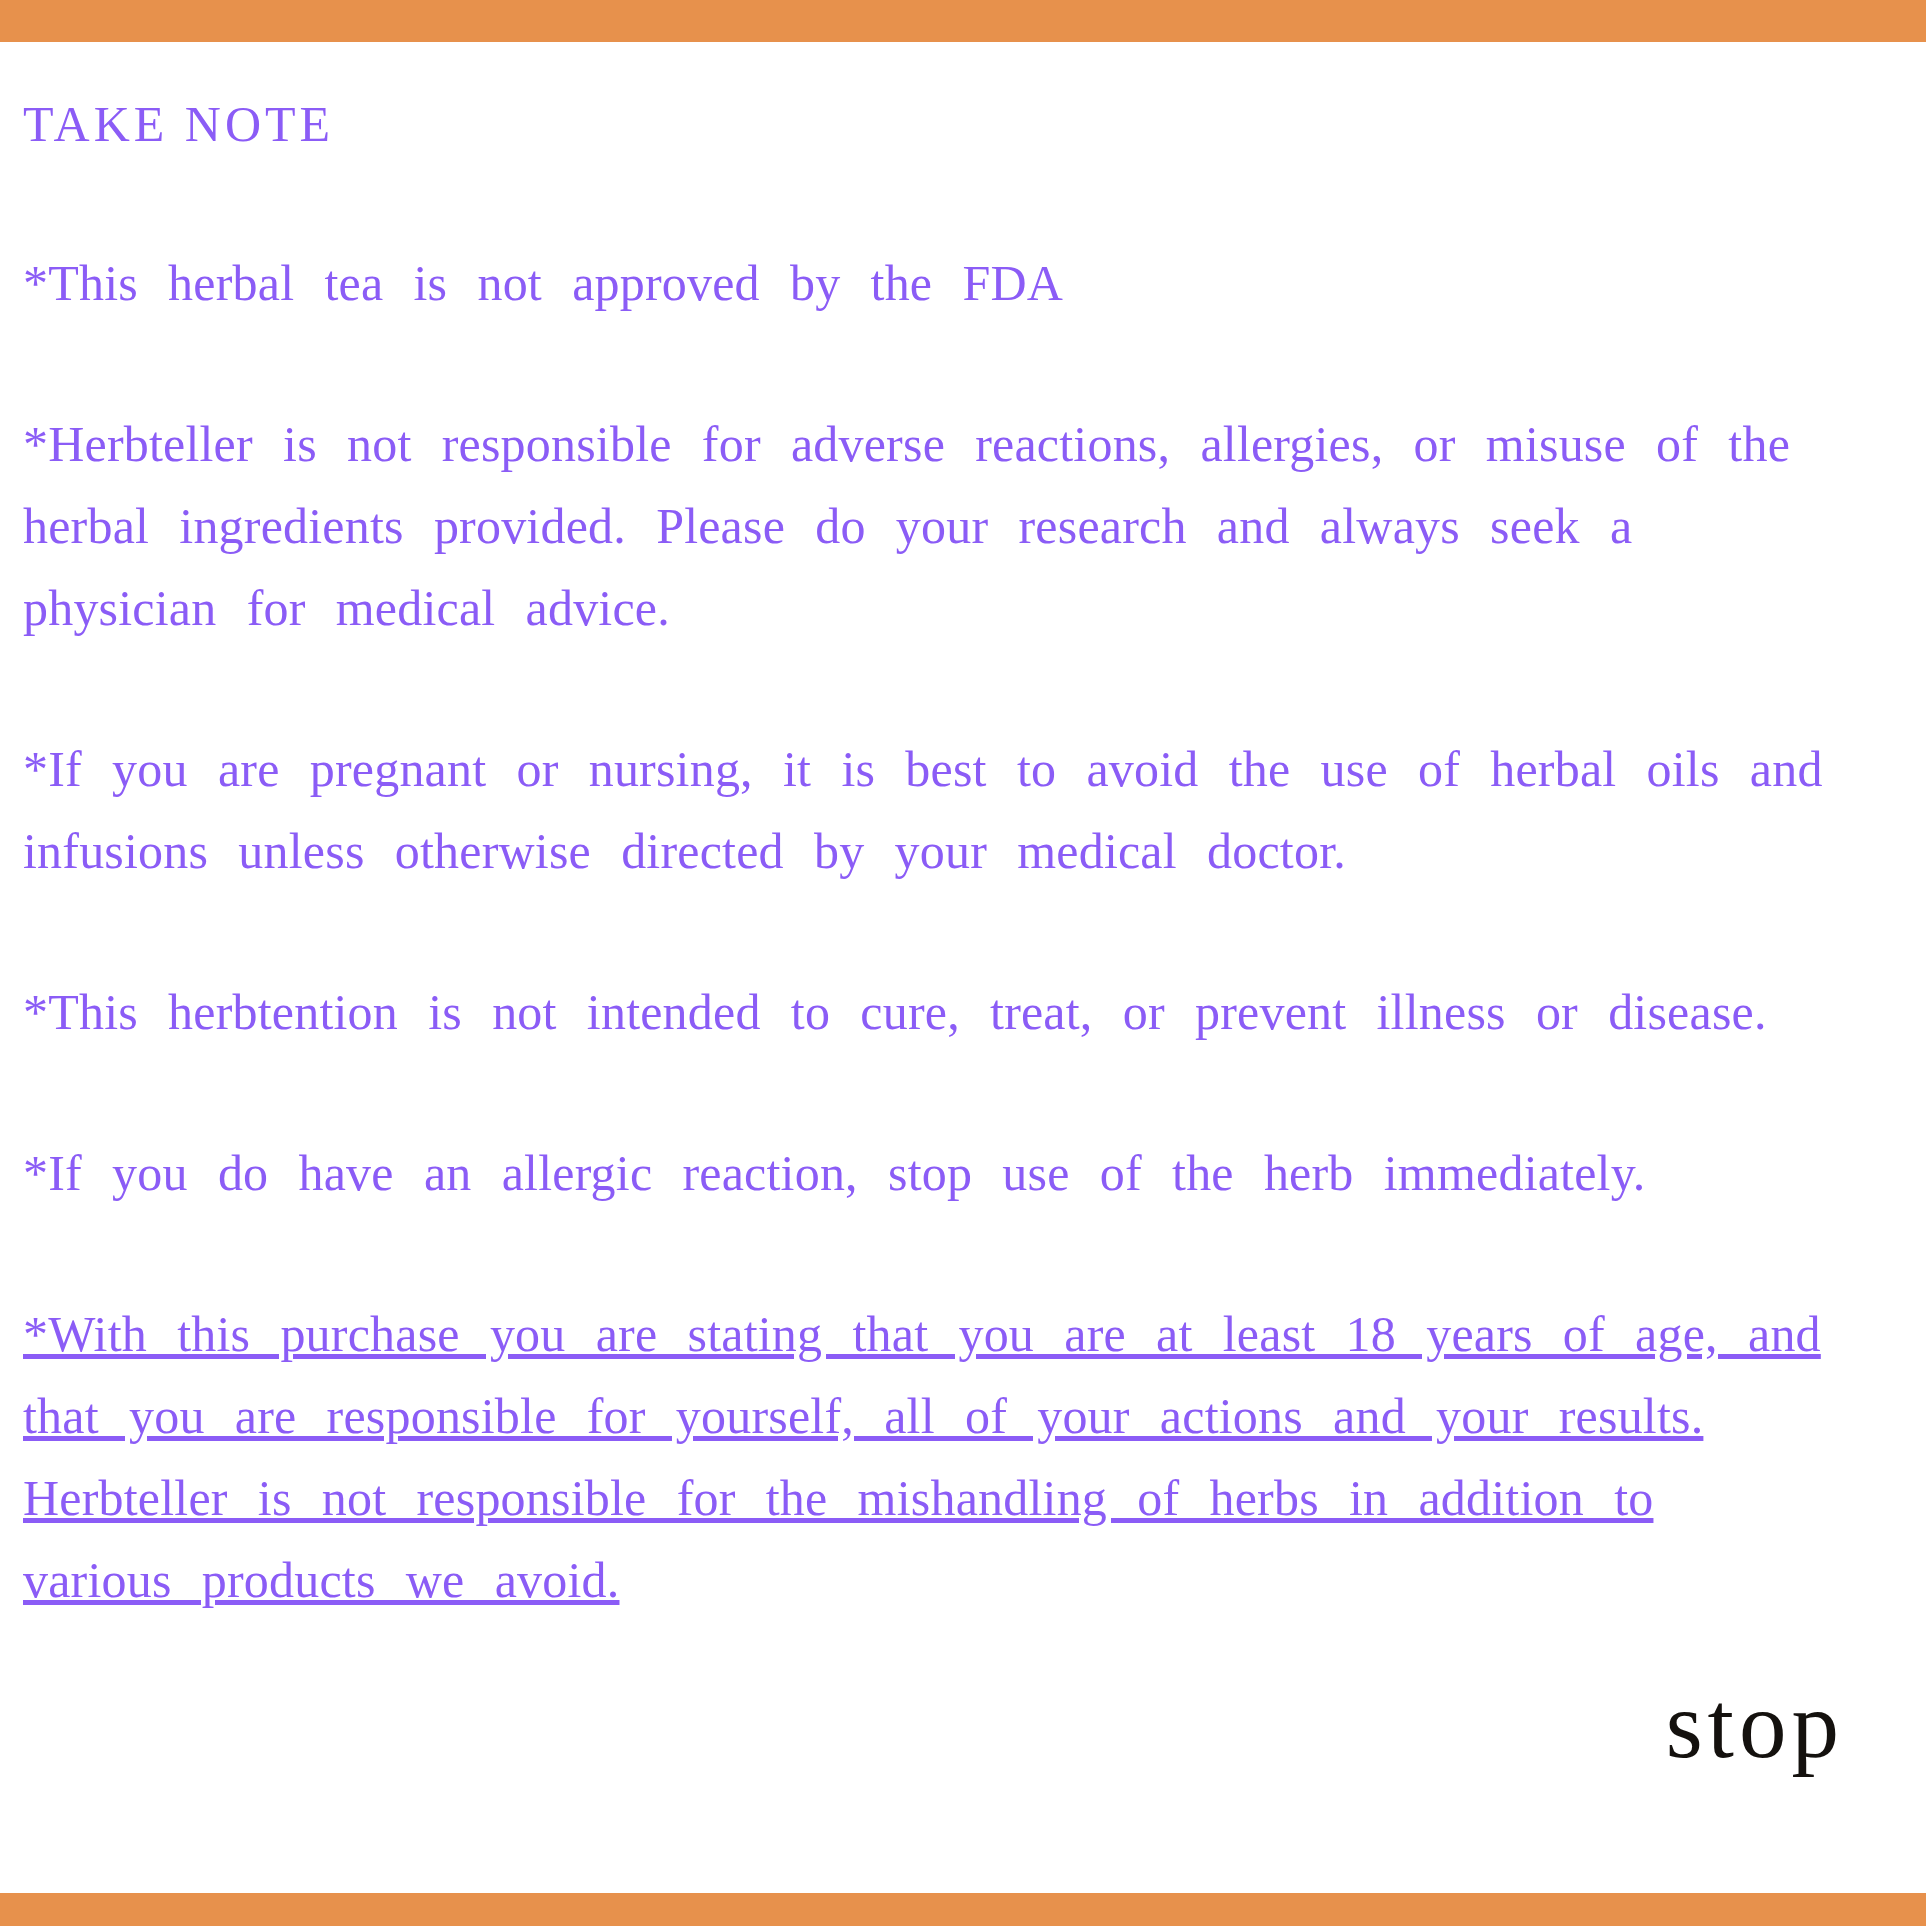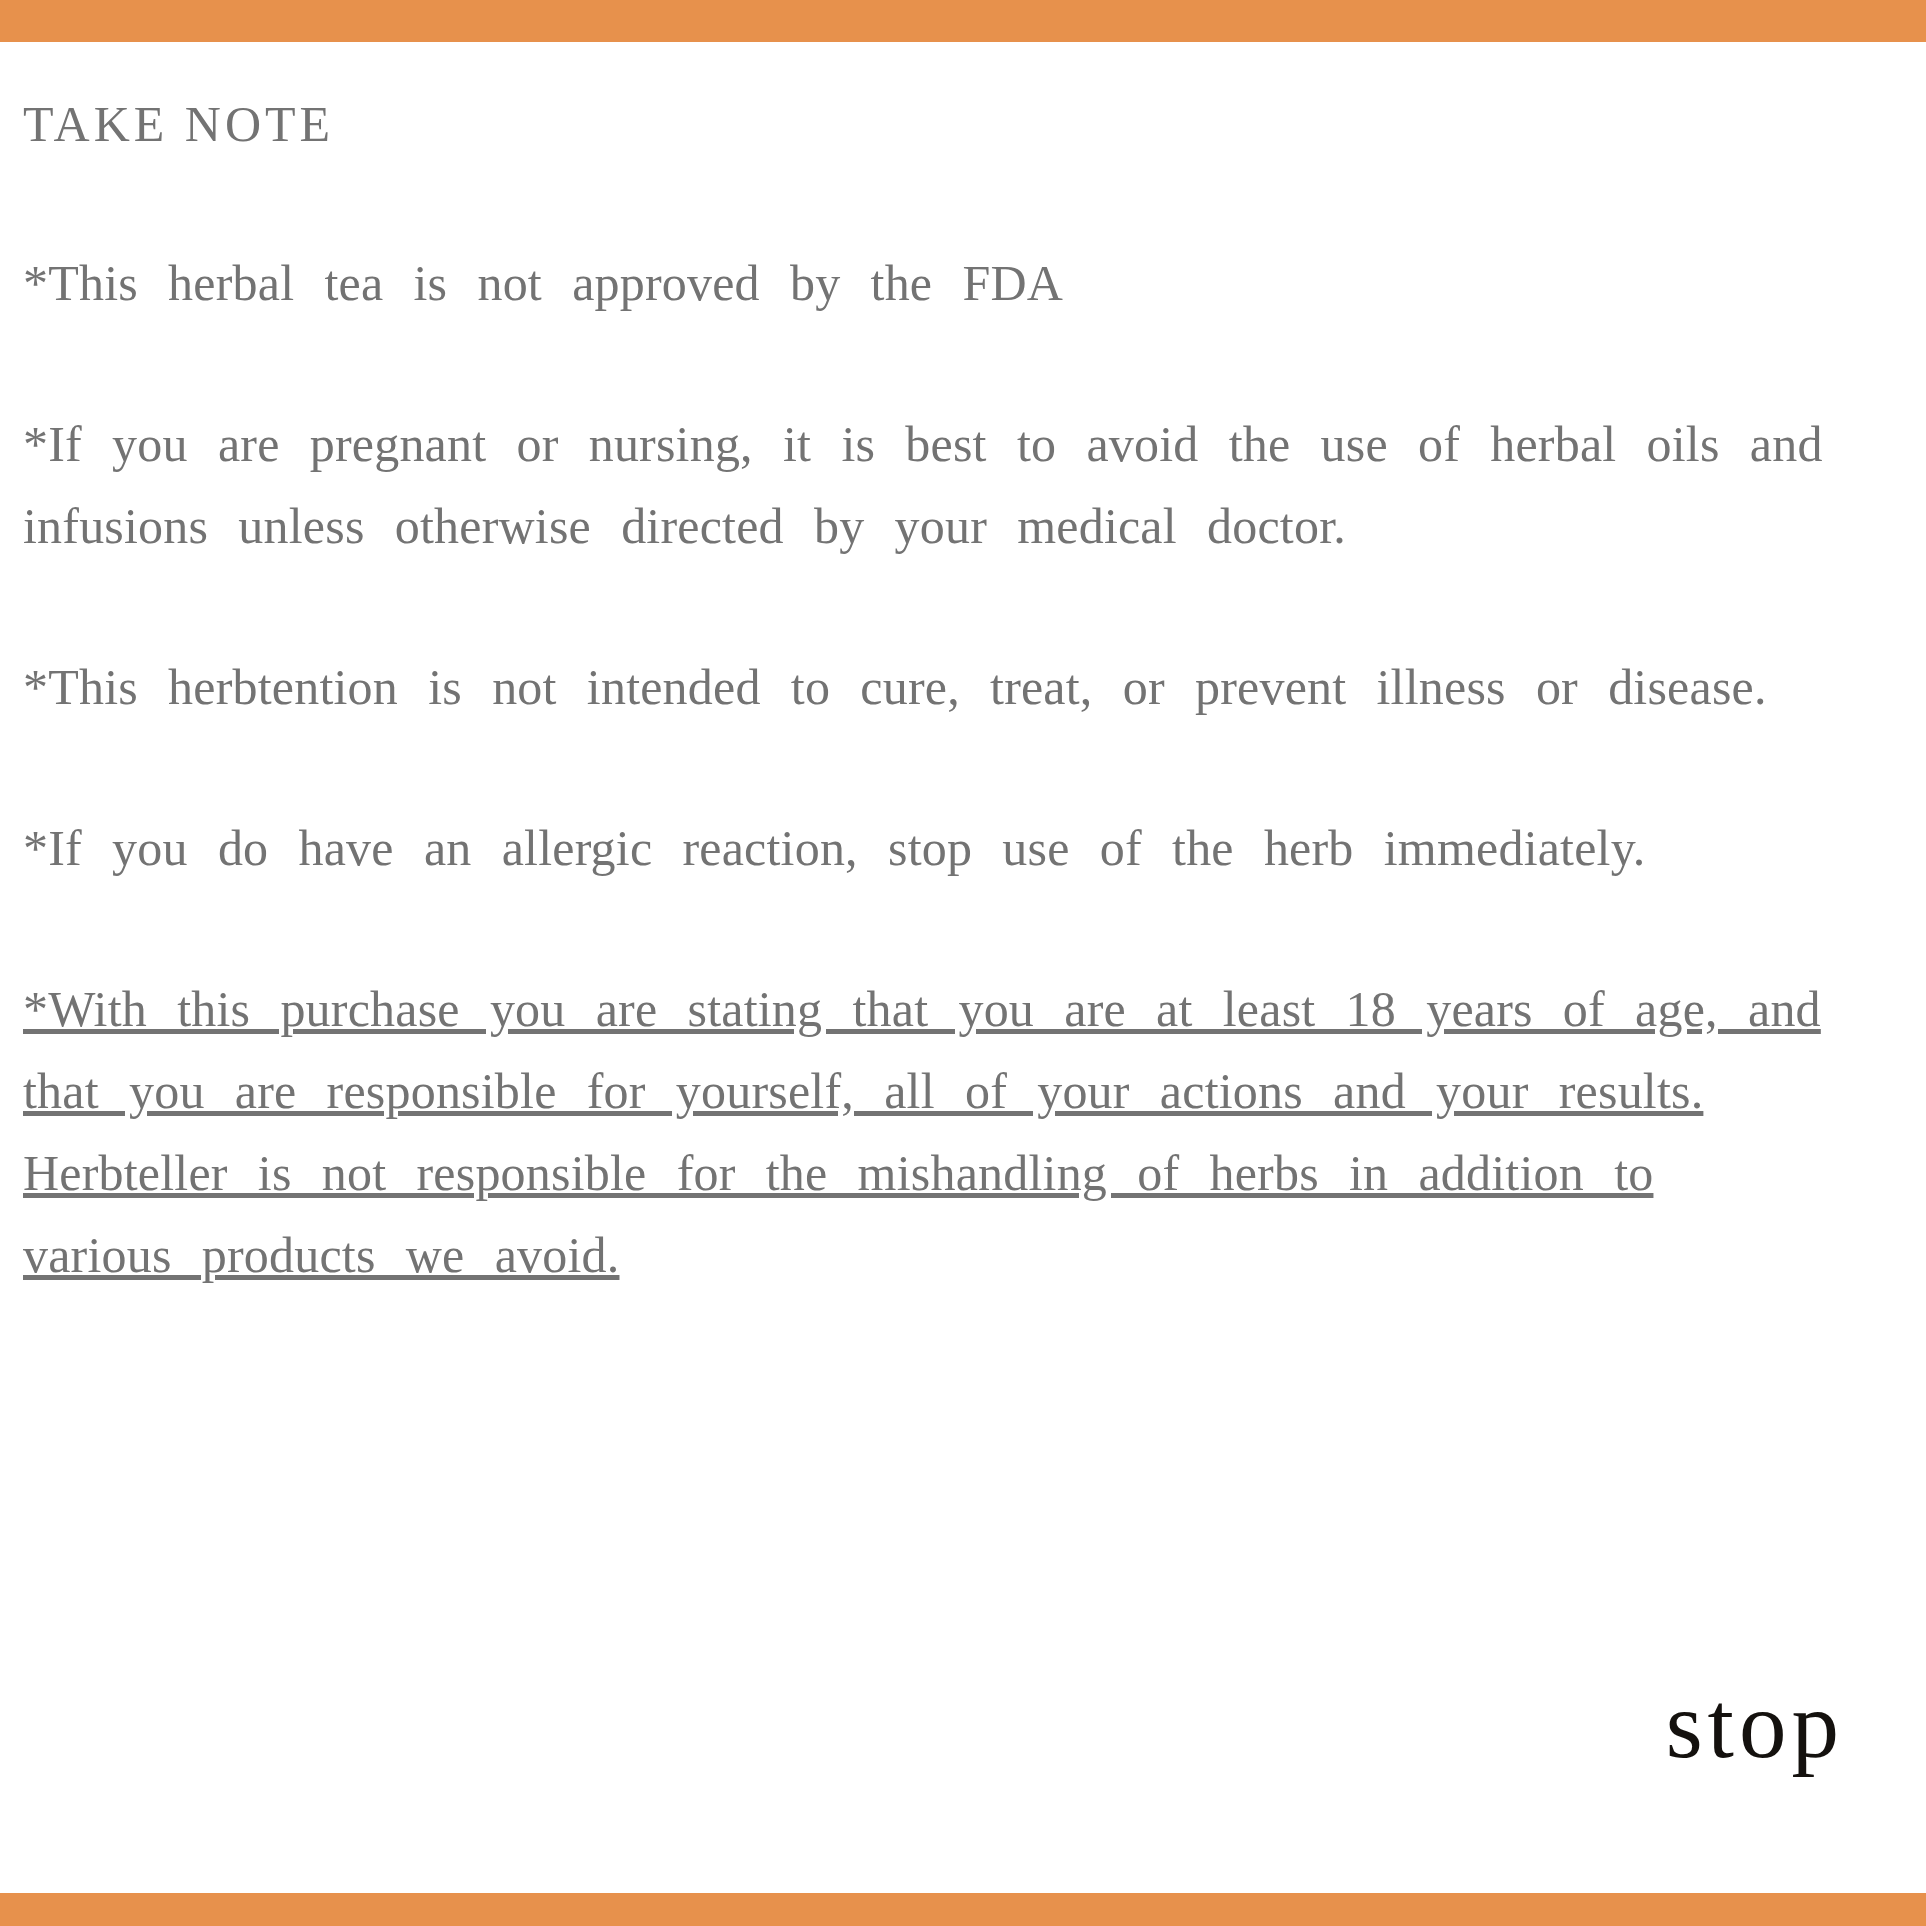--- a/index.html
+++ b/index.html
@@ -22,21 +22,21 @@
   }
   .accent-bar.top { top: 0; height: 42px; }
   .accent-bar.bottom { bottom: 0; height: 34px; }
 
   .content {
     position: absolute;
     top: 42px;
     left: 0;
     right: 0;
     padding: 41px 50px 0 23px;
-    color: #737373;
+    color: #8b5cf6;
   }
   .heading {
     font-size: 50px;
     font-weight: 400;
     line-height: 82px;
     letter-spacing: 4px;
     margin: 0 0 77px 0;
   }
   .para {
     margin: 0 0 79px 0;
@@ -68,20 +68,25 @@
 <div class="accent-bar top" style="background: rgb(231, 145, 76);"></div>
 
 <main class="content">
 
   <h1 class="heading">TAKE NOTE</h1>
 
   <section class="para">
     <p class="line">*This herbal tea is not approved by the FDA</p>
   </section>
 
+  <section class="para">
+    <p class="line">*Herbteller is not responsible for adverse reactions, allergies, or misuse of the</p>
+    <p class="line">herbal ingredients provided. Please do your research and always seek a</p>
+    <p class="line">physician for medical advice.</p>
+  </section>
 
   <section class="para">
     <p class="line">*If you are pregnant or nursing, it is best to avoid the use of herbal oils and</p>
     <p class="line">infusions unless otherwise directed by your medical doctor.</p>
   </section>
 
   <section class="para">
     <p class="line">*This herbtention is not intended to cure, treat, or prevent illness or disease.</p>
   </section>
 

